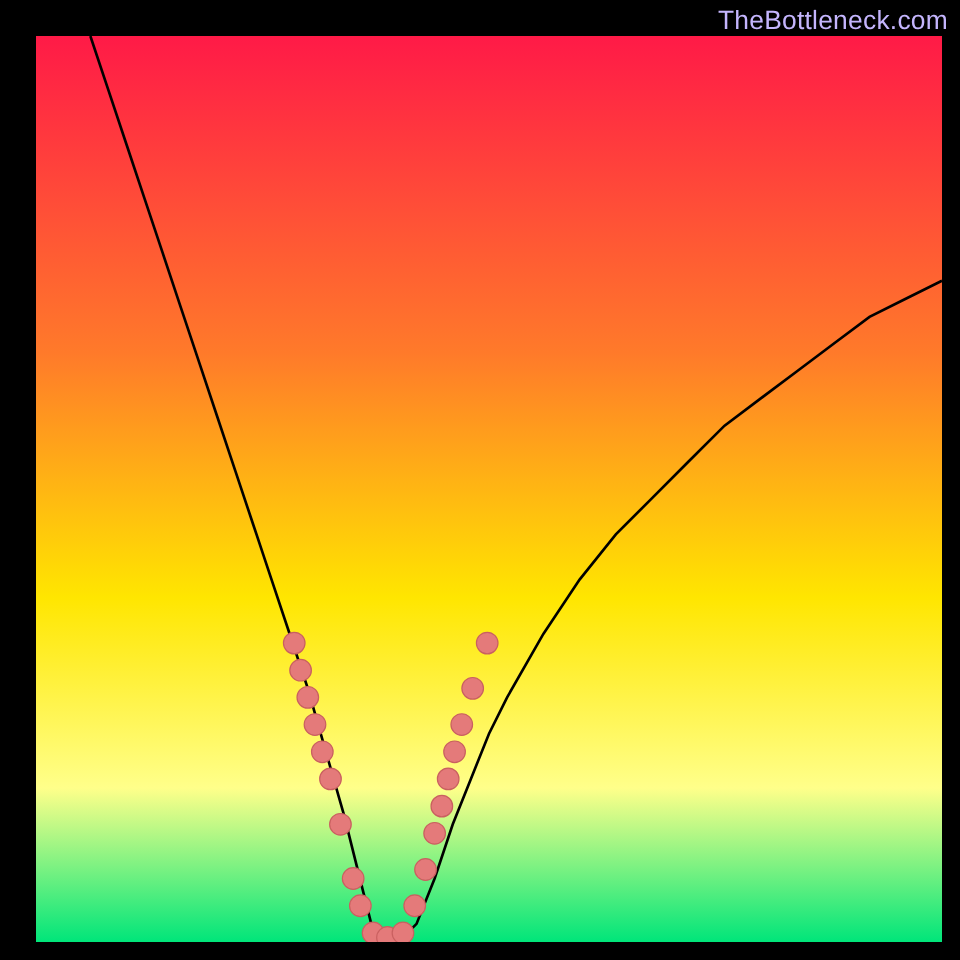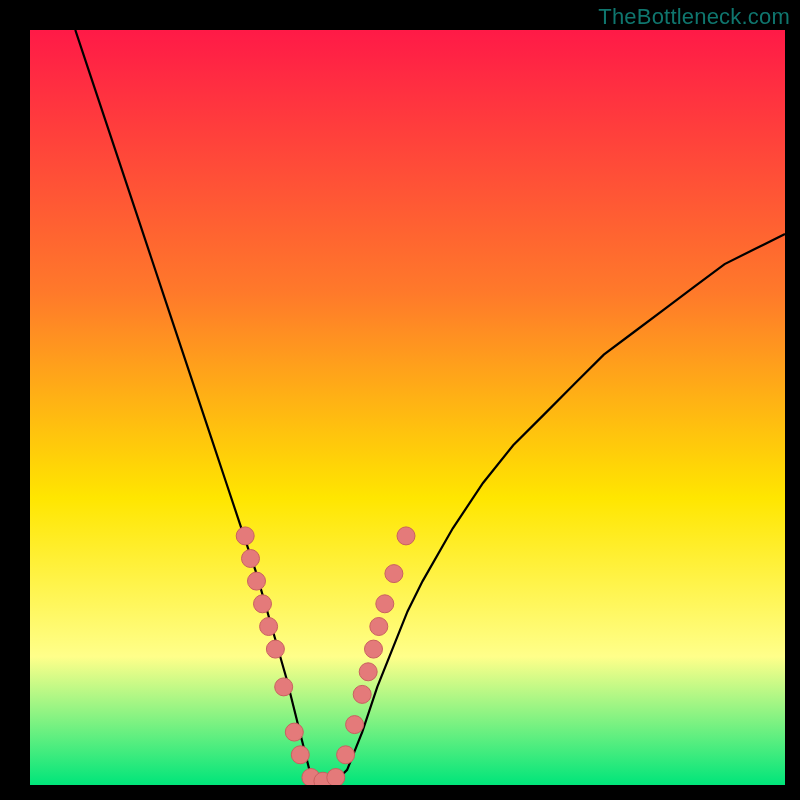--- a/index.html
+++ b/index.html
@@ -14,21 +14,21 @@
   .frame {
     position: relative;
     width: 800px;
     height: 800px;
     background: #000;
   }
   .watermark {
     position: absolute;
     top: 4px;
     right: 10px;
-    color: #0f766e;
+    color: #c4b5fd;
     font-size: 22px;
     font-weight: 500;
     letter-spacing: 0.2px;
     z-index: 20;
   }
   .plot-wrap {
     position: absolute;
     left: 30px;
     top: 30px;
     width: 755px;

